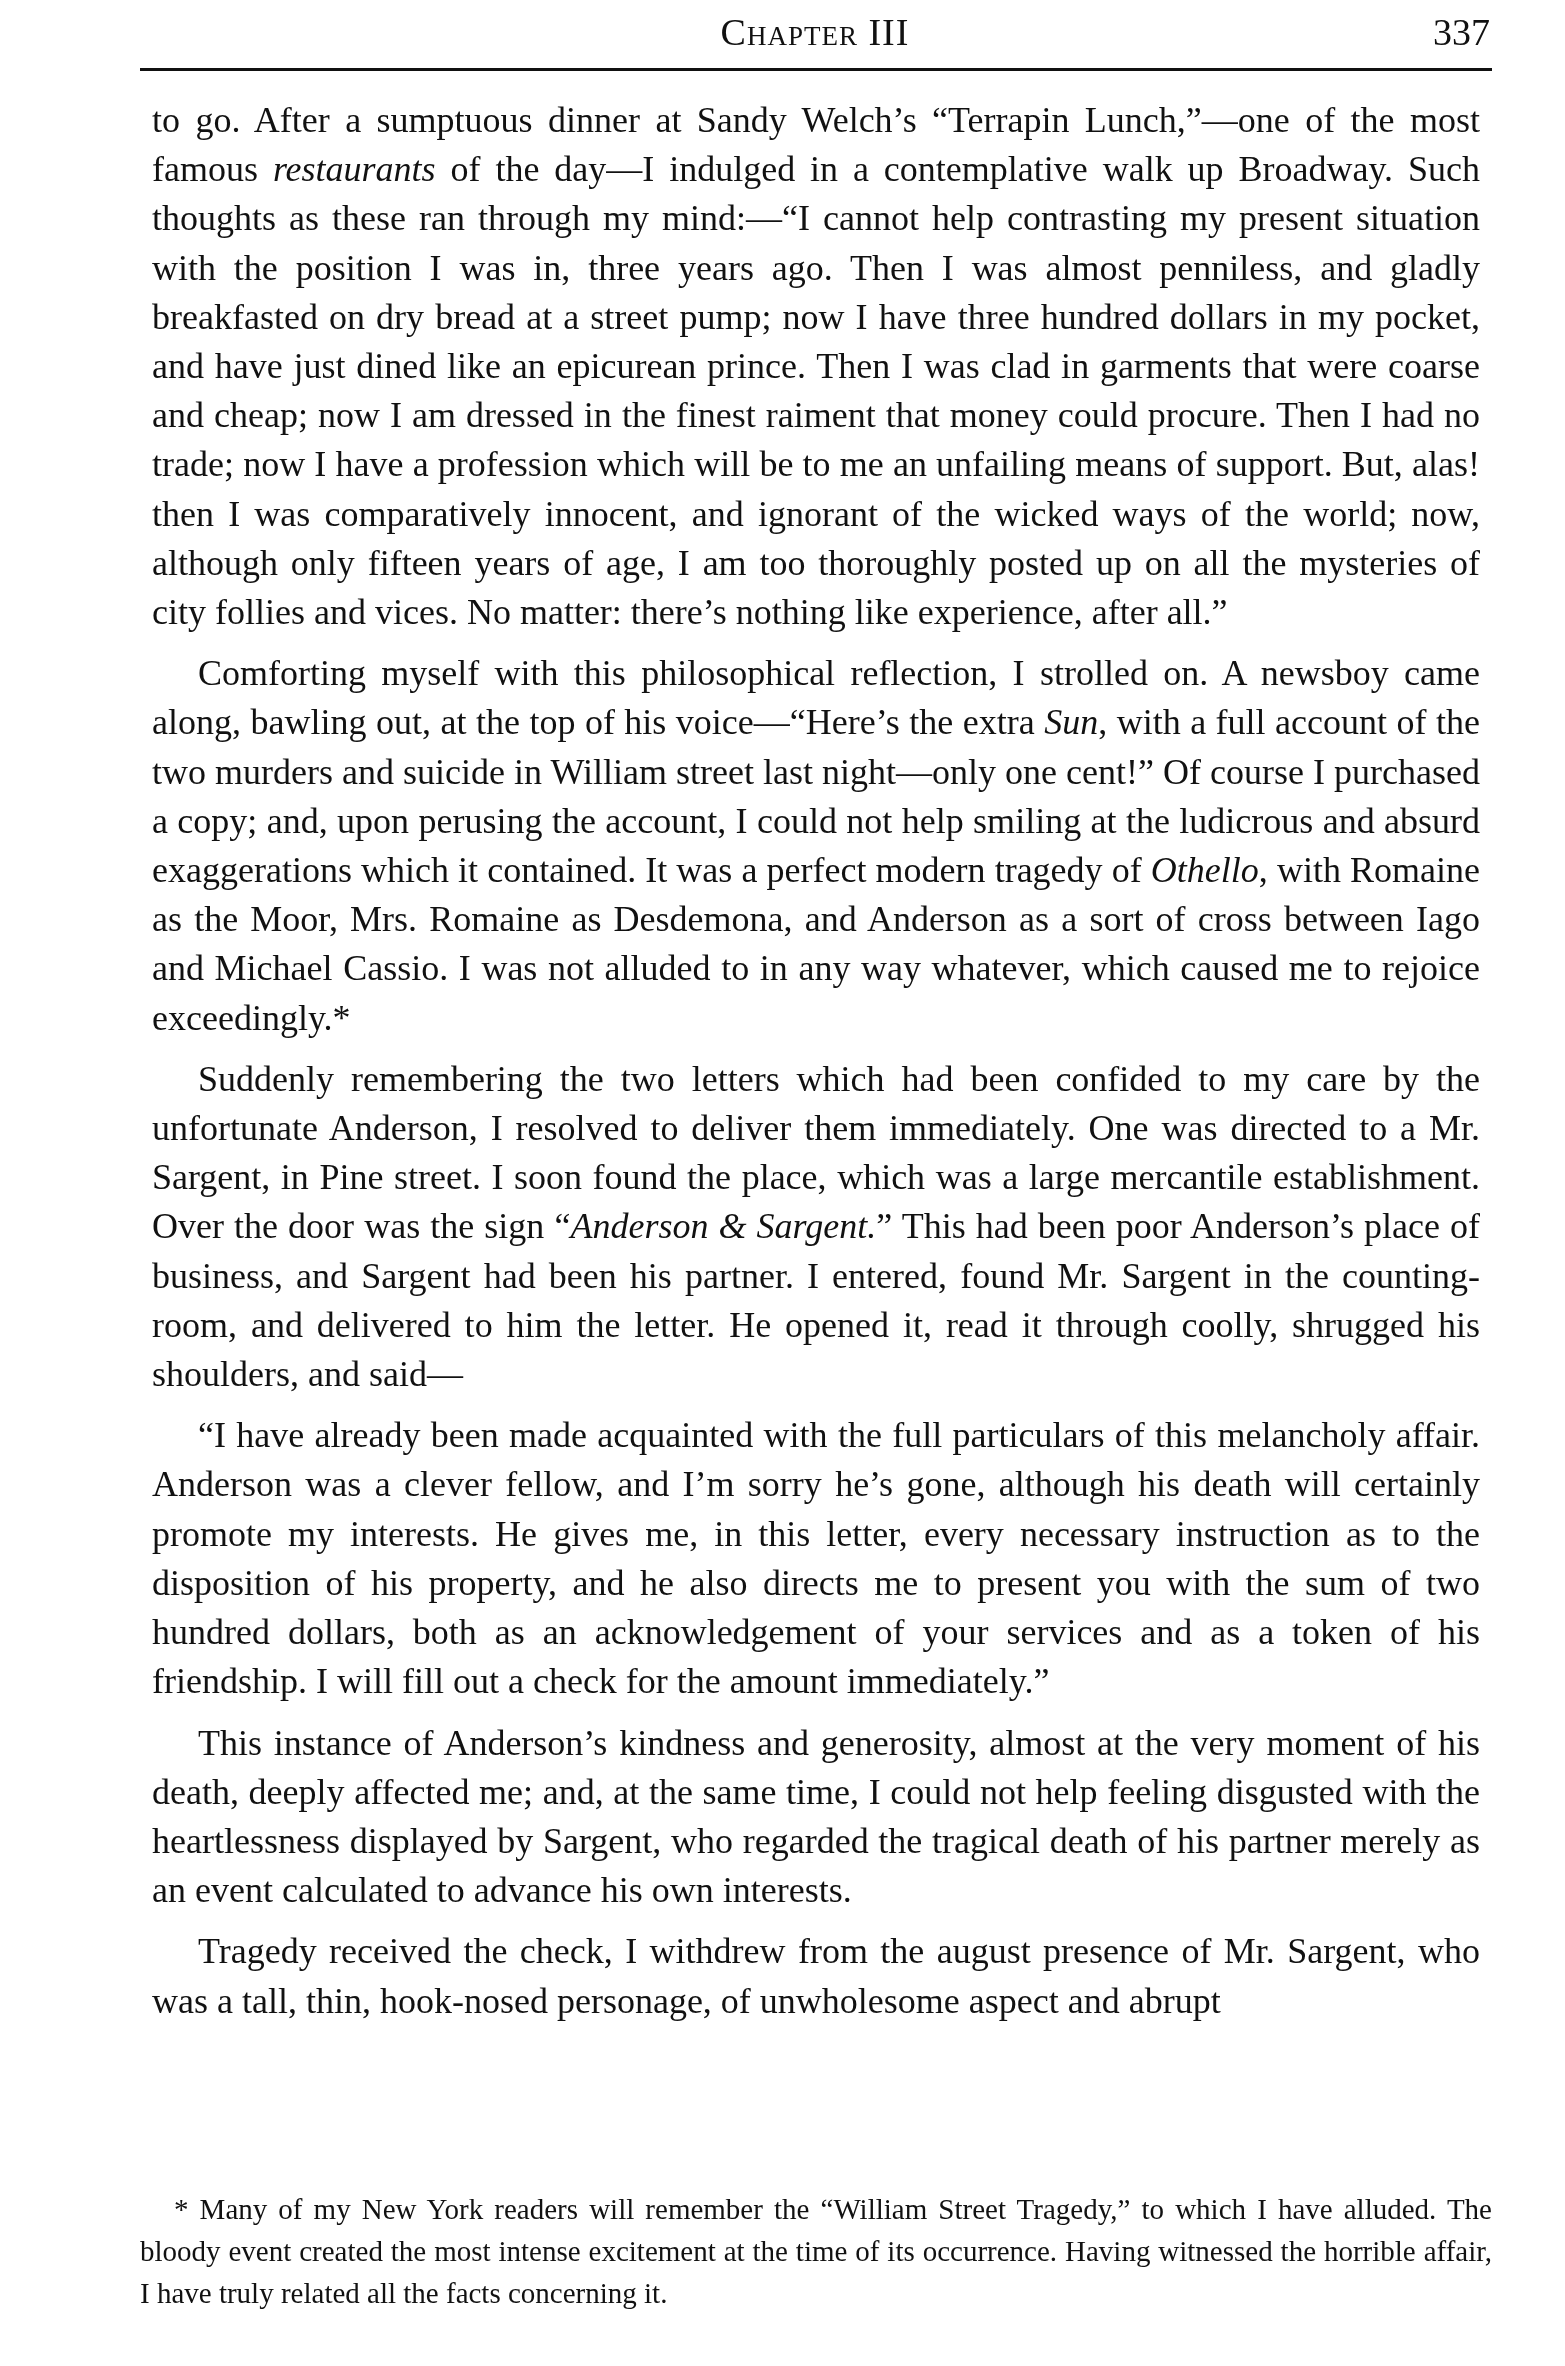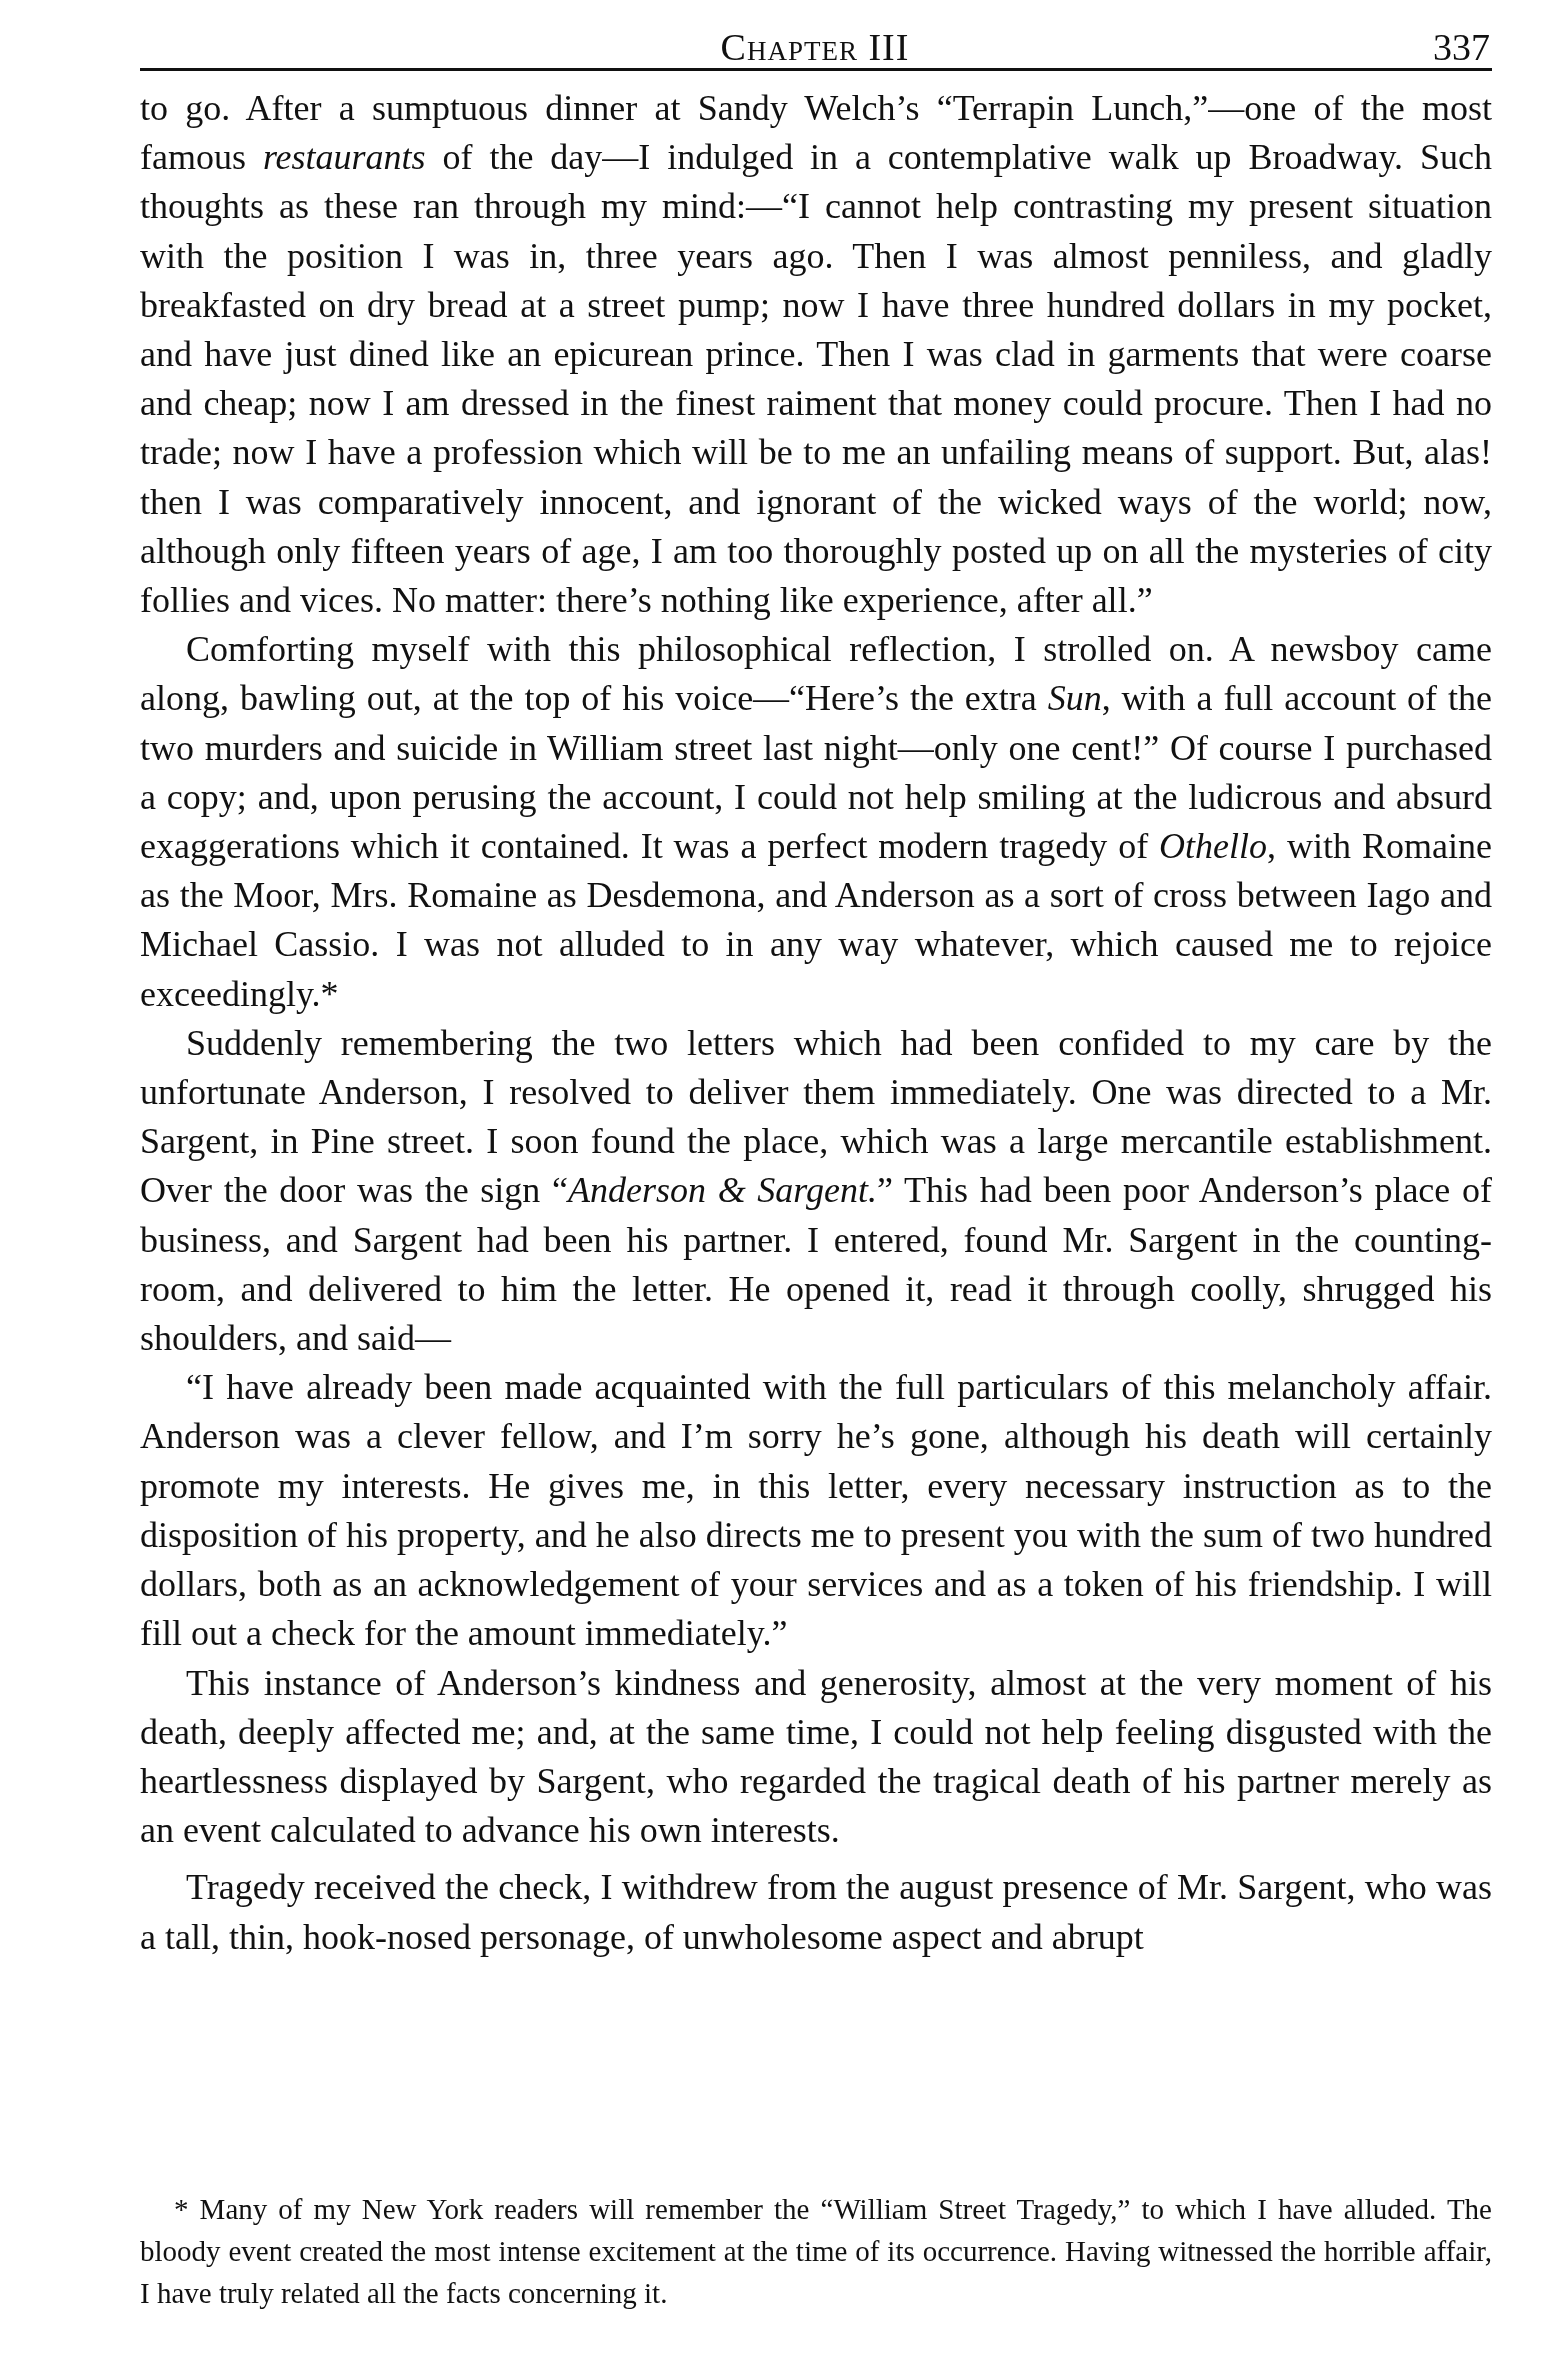--- a/index.html
+++ b/index.html
@@ -1,23 +1,23 @@
 <!DOCTYPE html>
 <html><head>
 <meta charset="utf-8">
 <style>
   html,body{margin:0;padding:0;background:#fff;}
   body{width:1565px;height:2366px;position:relative;overflow:hidden;color:#111;
        font-family:"Liberation Serif","DejaVu Serif",serif;}
-  .header{position:absolute;left:140px;top:25px;width:1350px;height:50px;}
+  .header{position:absolute;left:140px;top:10px;width:1350px;height:50px;}
   .running-head{position:absolute;left:0;right:0;text-align:center;font-size:38px;letter-spacing:1px;font-variant:small-caps;}
   .page-number{position:absolute;right:0;top:0;font-size:38px;}
   .rule{position:absolute;left:140px;top:68px;width:1352px;height:3px;background:#111;}
   .body{position:absolute;left:140px;top:84px;width:1352px;font-size:36px;line-height:49.2px;text-align:justify;}
-  .body p{margin:0;text-indent:46px;}
+  .body p{margin:12px;text-indent:46px;}
   .body p.cont{text-indent:0;}
   .body p.gap{margin-top:8px;}
   .footnote{position:absolute;left:140px;top:2188px;width:1352px;font-size:29px;line-height:42px;text-align:justify;}
   .footnote p{margin:0;text-indent:34px;}
   i{font-style:italic;}
 </style>
 </head>
 <body>
 
 <div class="header">

